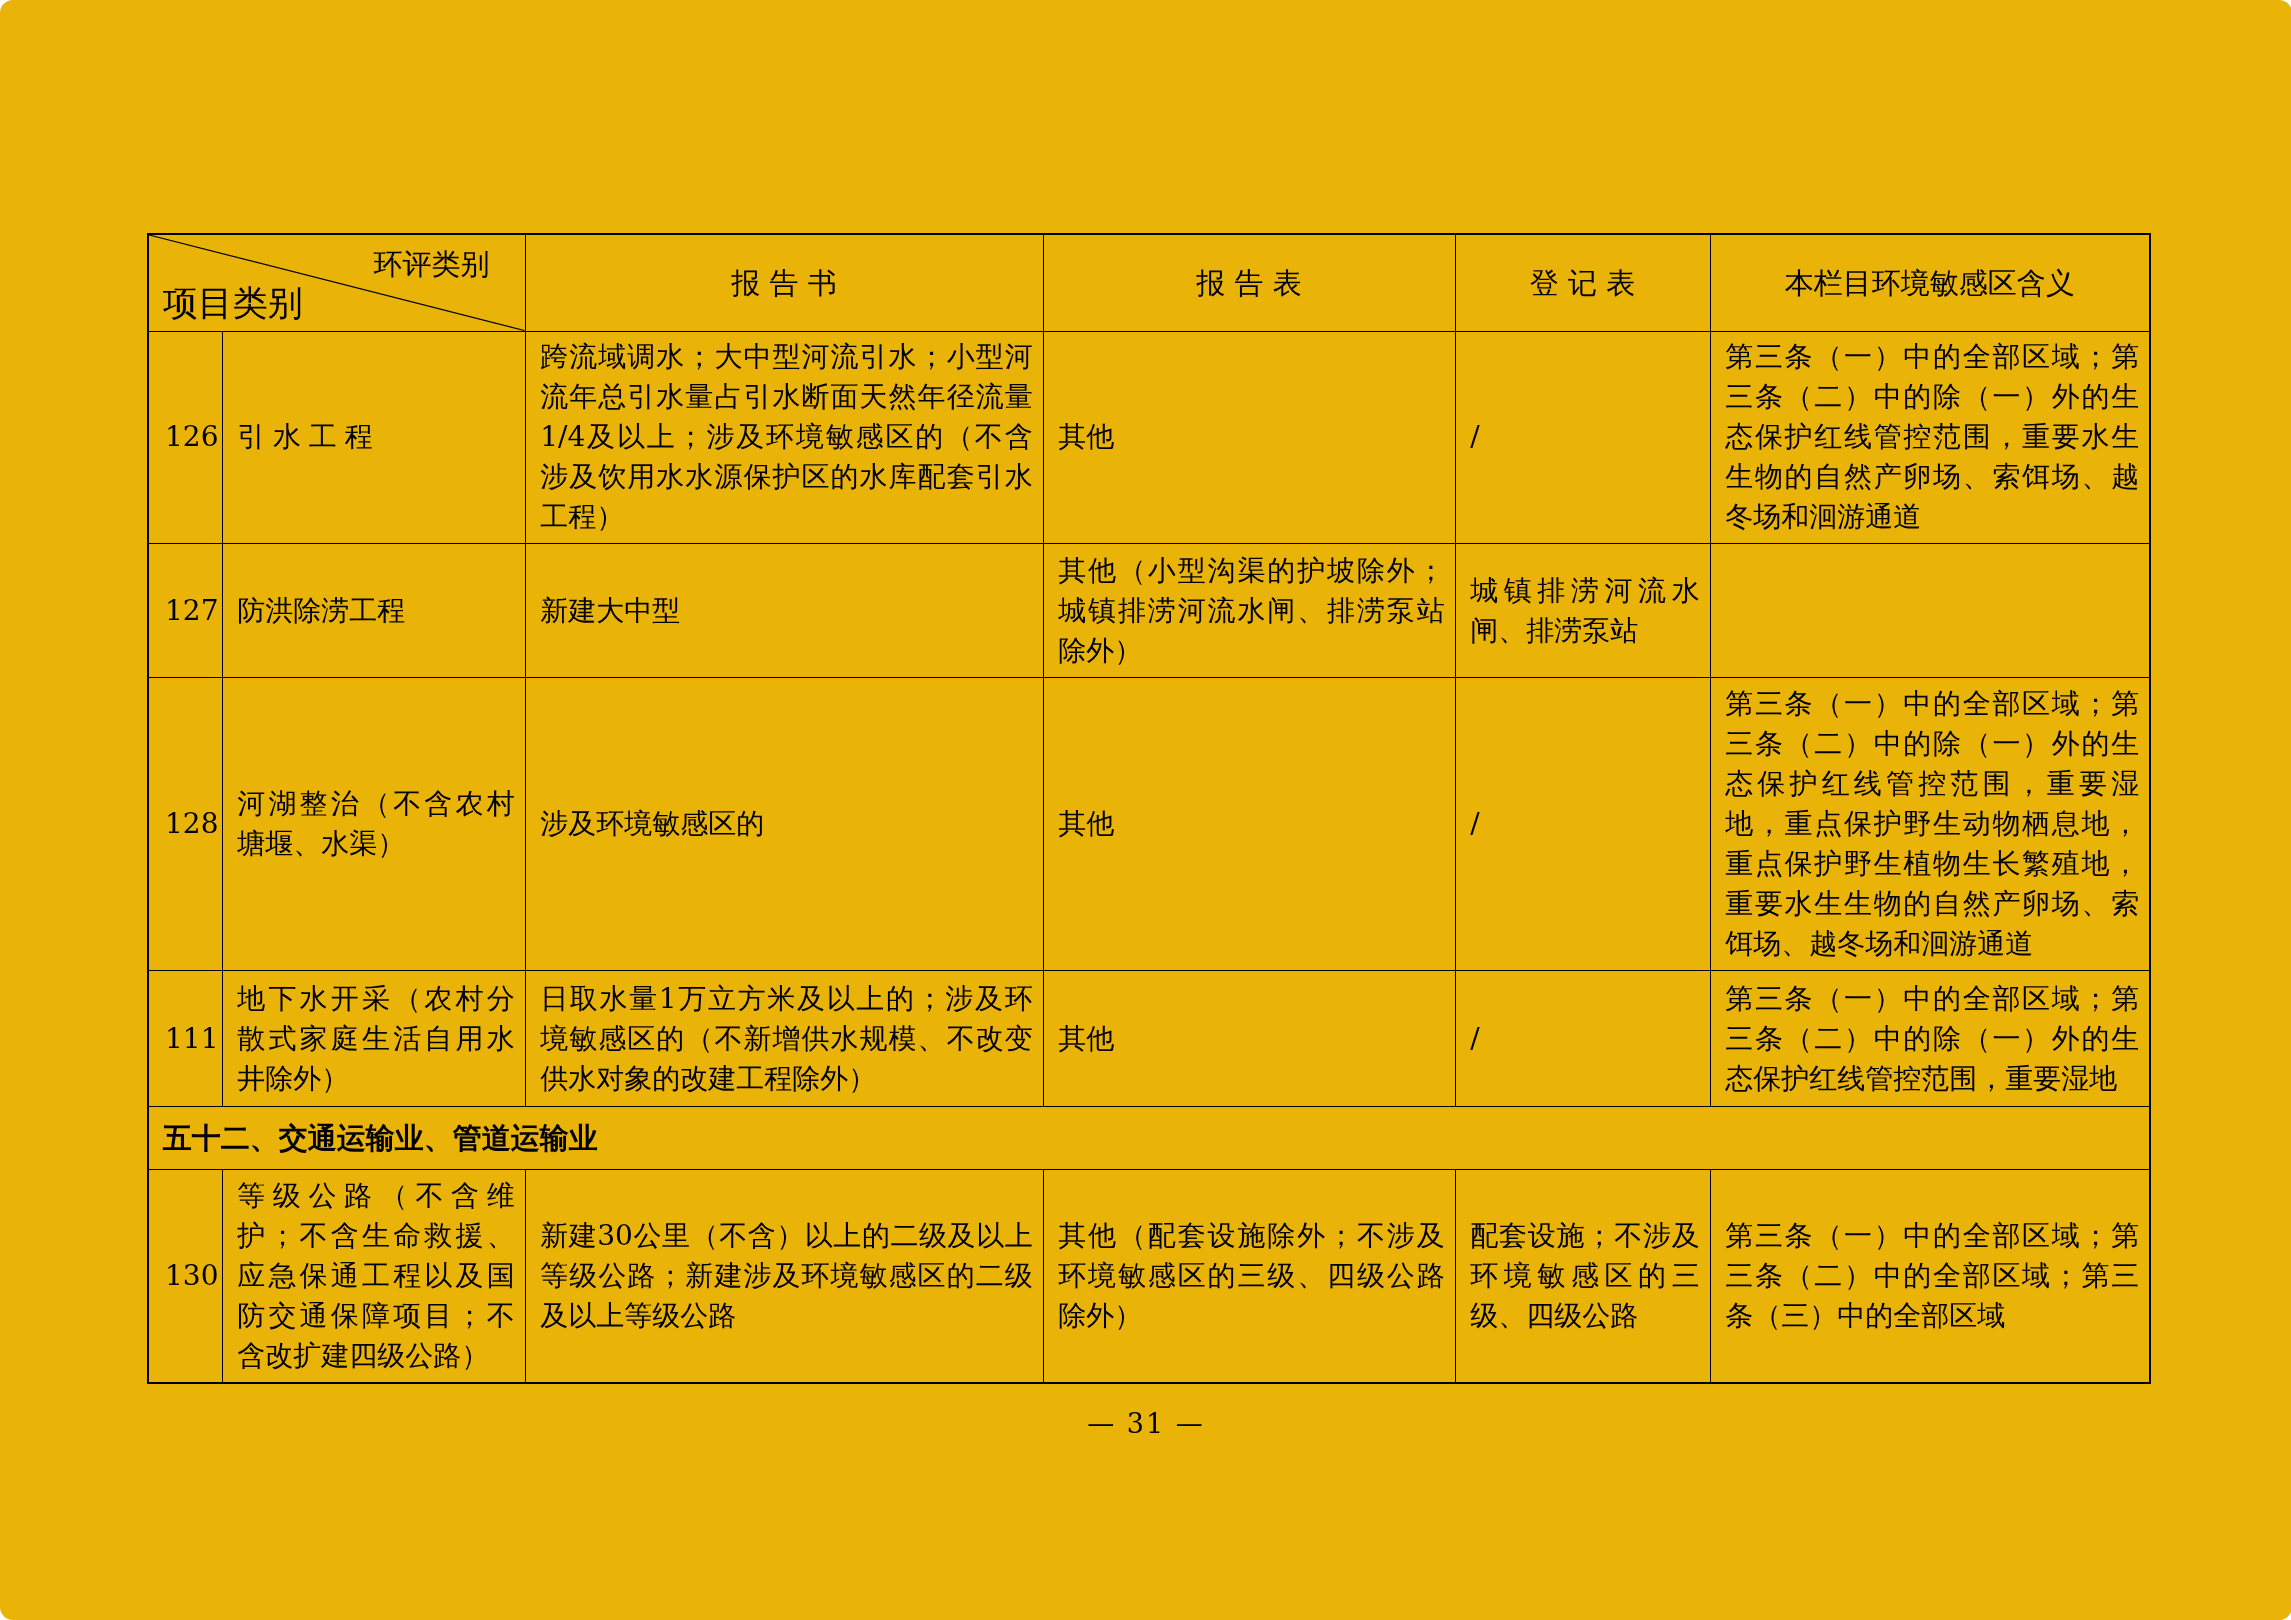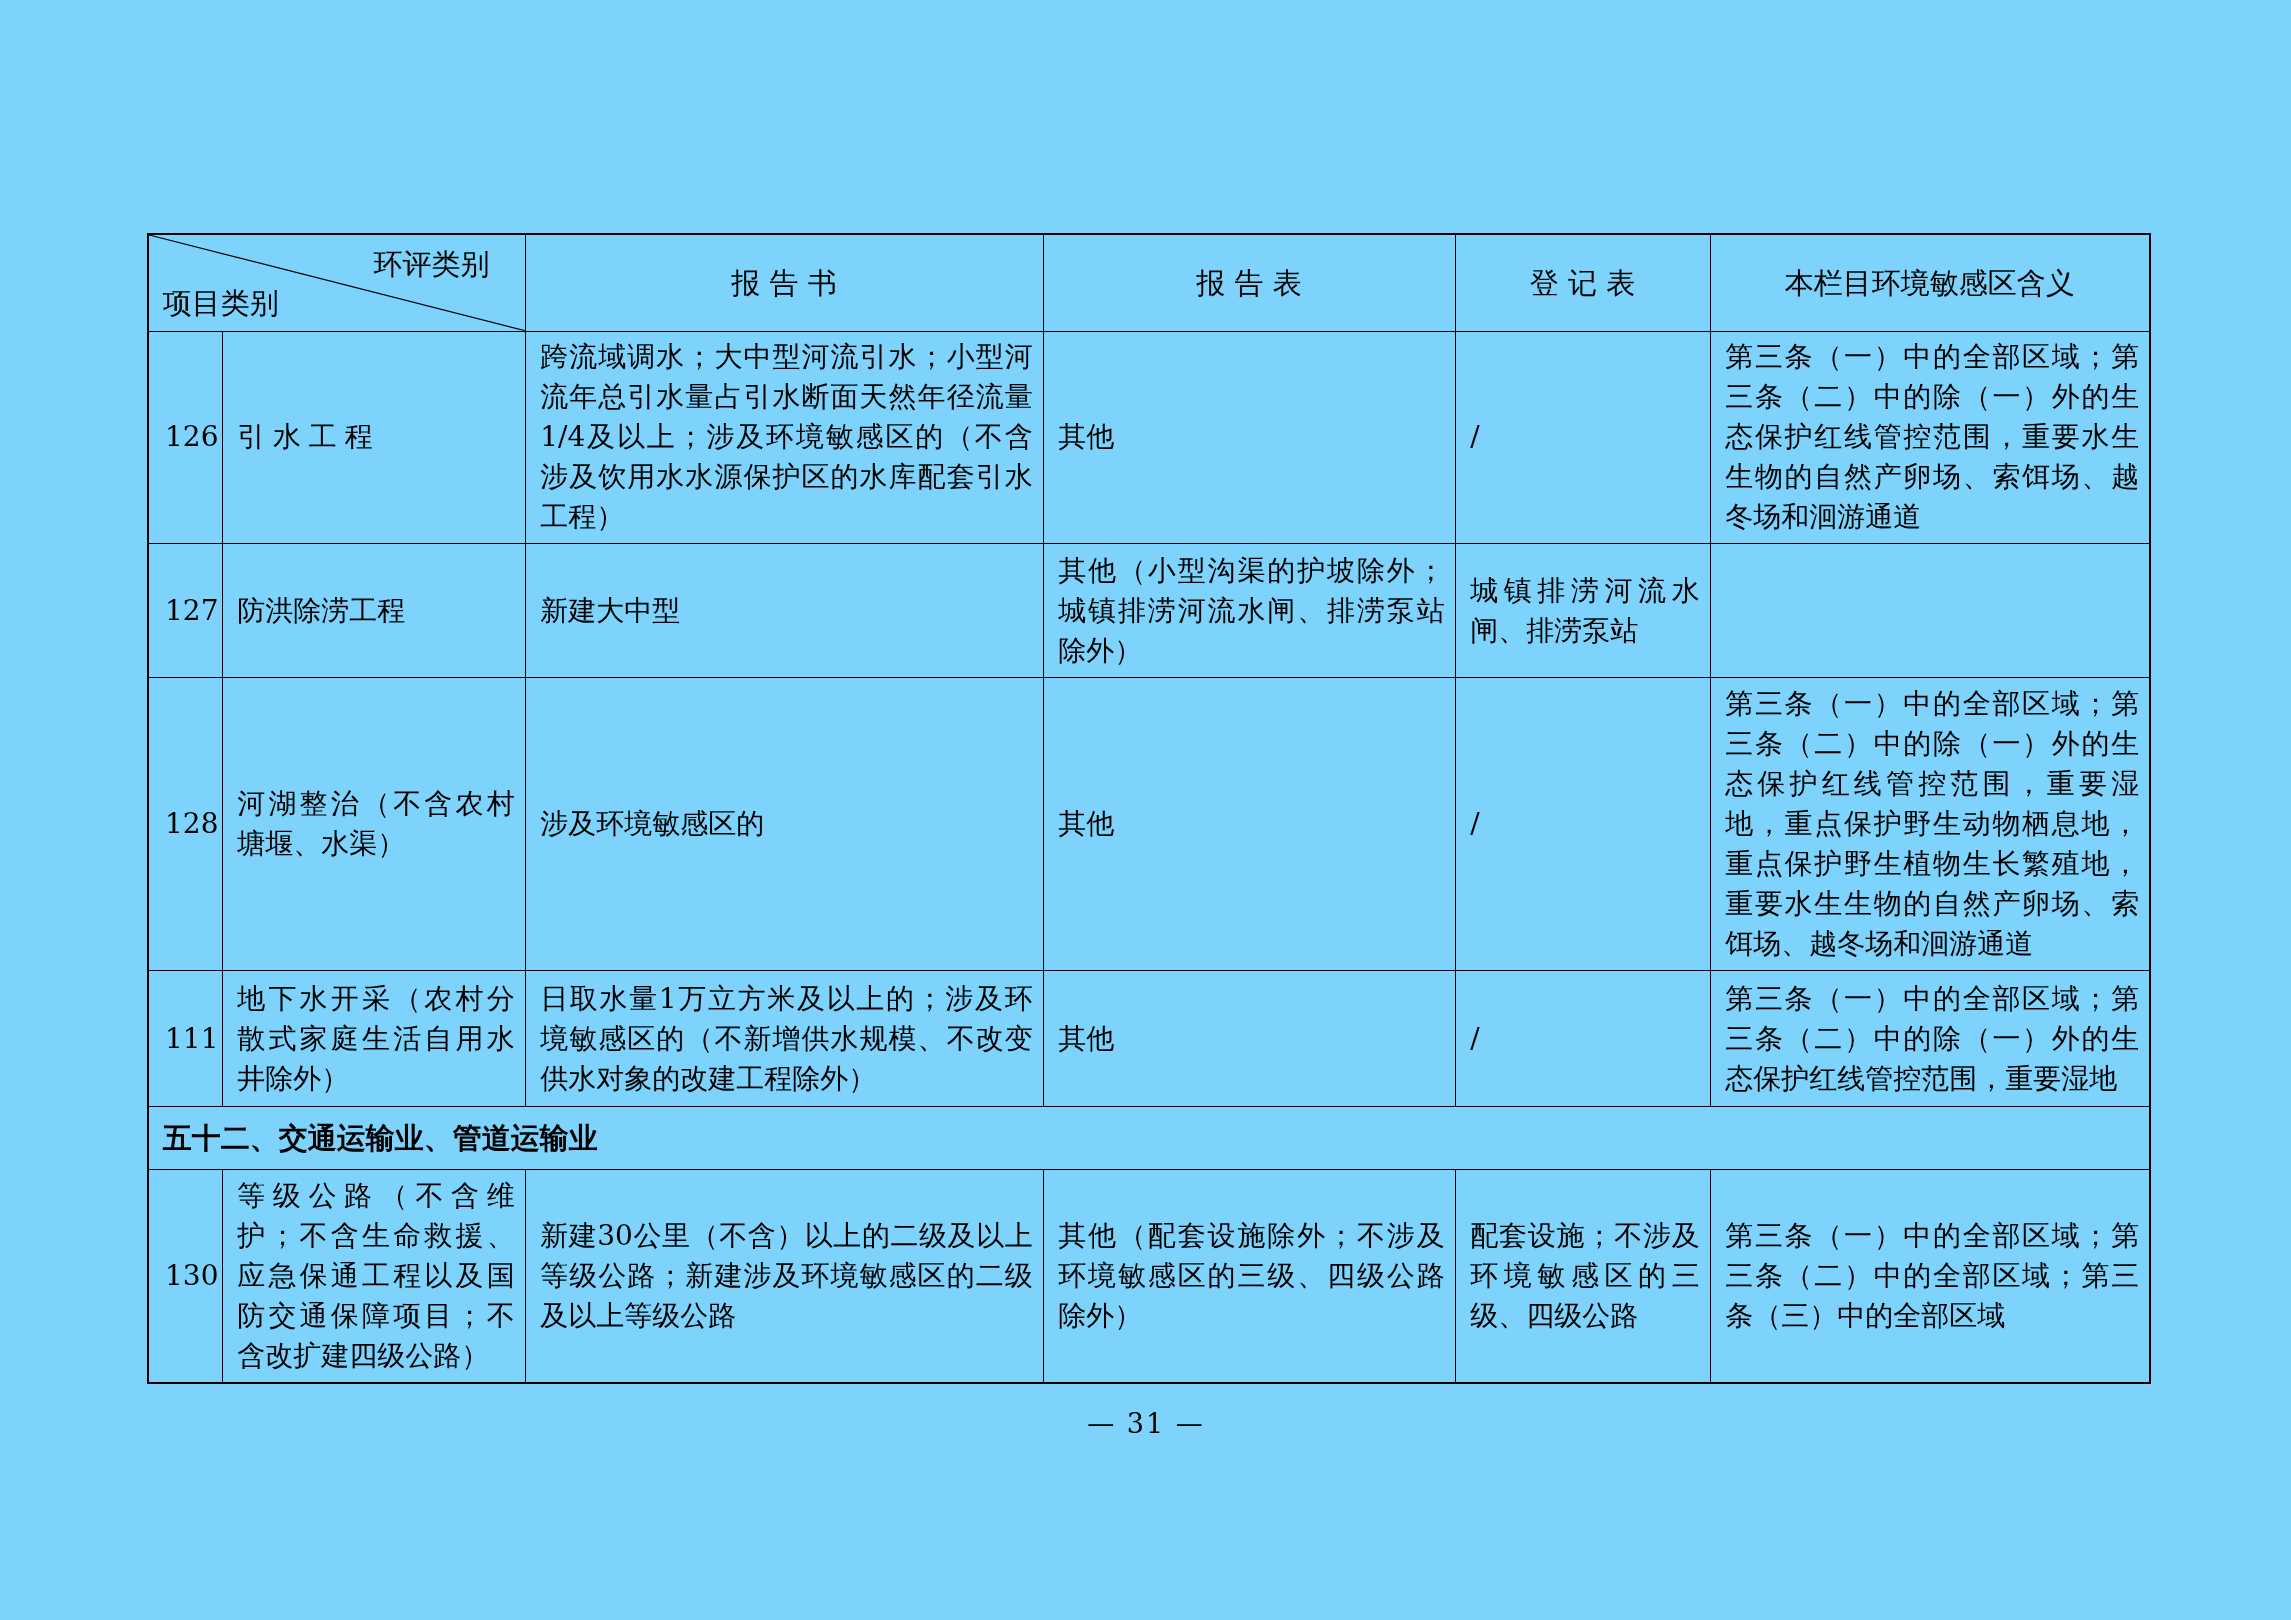--- a/index.html
+++ b/index.html
@@ -10,21 +10,22 @@
   body {
     width: 2292px;
     height: 1620px;
     position: relative;
     font-family: "DejaVu Serif", "Liberation Serif", serif;
     color: #000000;
   }
   .page {
     position: absolute;
     inset: 0;
-    background: #7dd3fc;
+    background: #eab308;
+    border-radius: 13px;
   }
   table.doc-table {
     position: absolute;
     left: 147px;
     top: 233px;
     width: 2001px;
     border-collapse: collapse;
     table-layout: fixed;
   }
   table.doc-table, table.doc-table td {
@@ -61,21 +62,21 @@
     position: absolute;
     top: 11.8px;
     right: 35px;
     font-size: 29px;
     line-height: 35px;
   }
   .diag-bottom {
     position: absolute;
     bottom: 9.8px;
     left: 13.7px;
-    font-size: 29px;
+    font-size: 35px;
     line-height: 35px;
   }
   
   tr.row-126 { height: 212px; }
   tr.row-127 { height: 134px; }
   tr.row-128 { height: 278px; }
   tr.row-129 { height: 136px; }
   tr.section-row { height: 63px; }
   tr.row-130 { height: 206px; }
 

